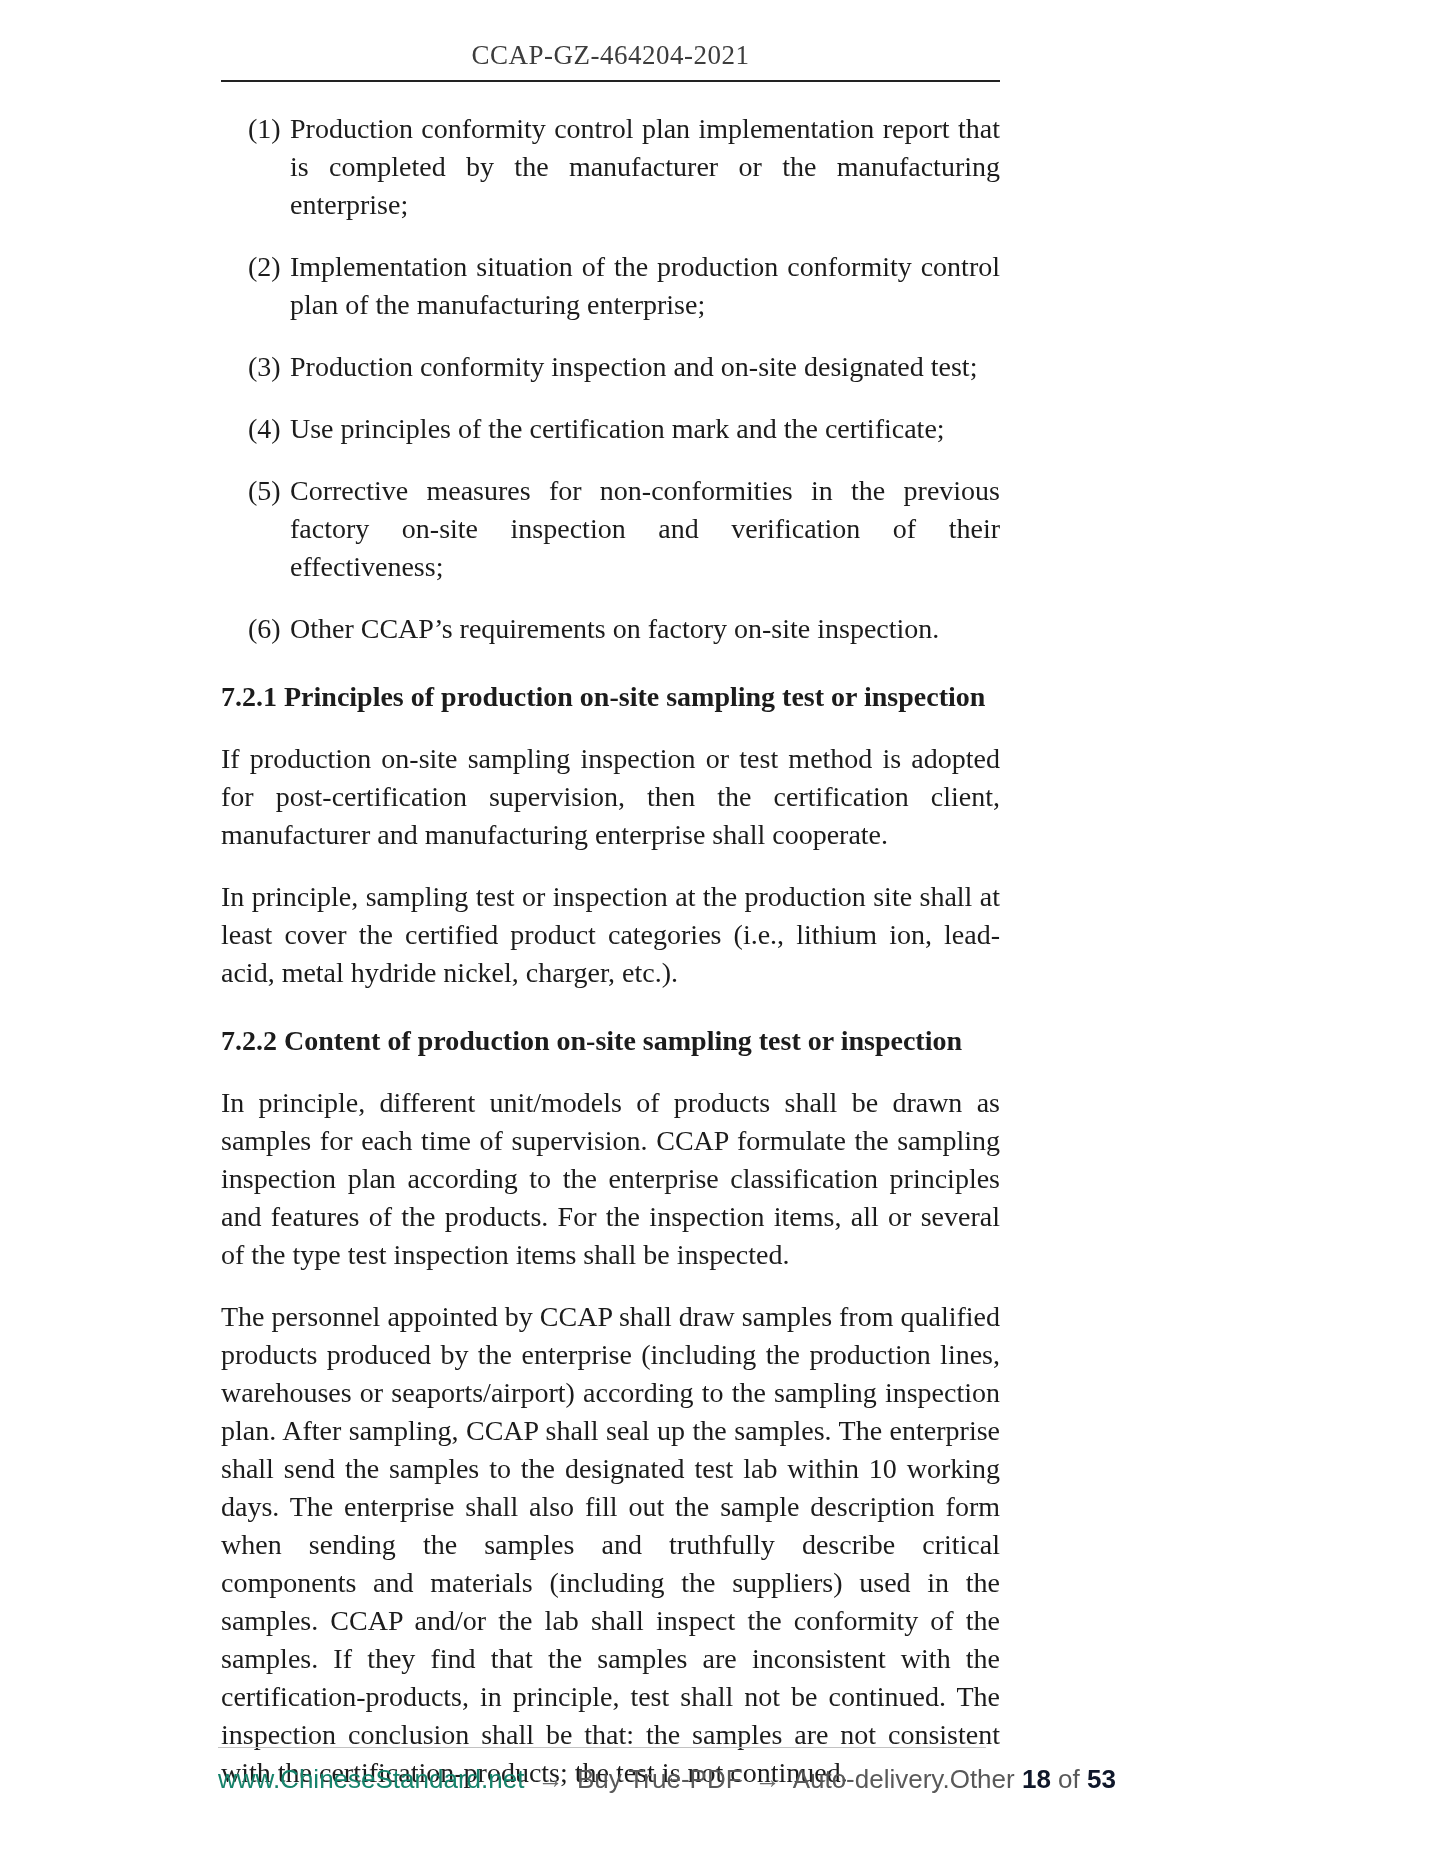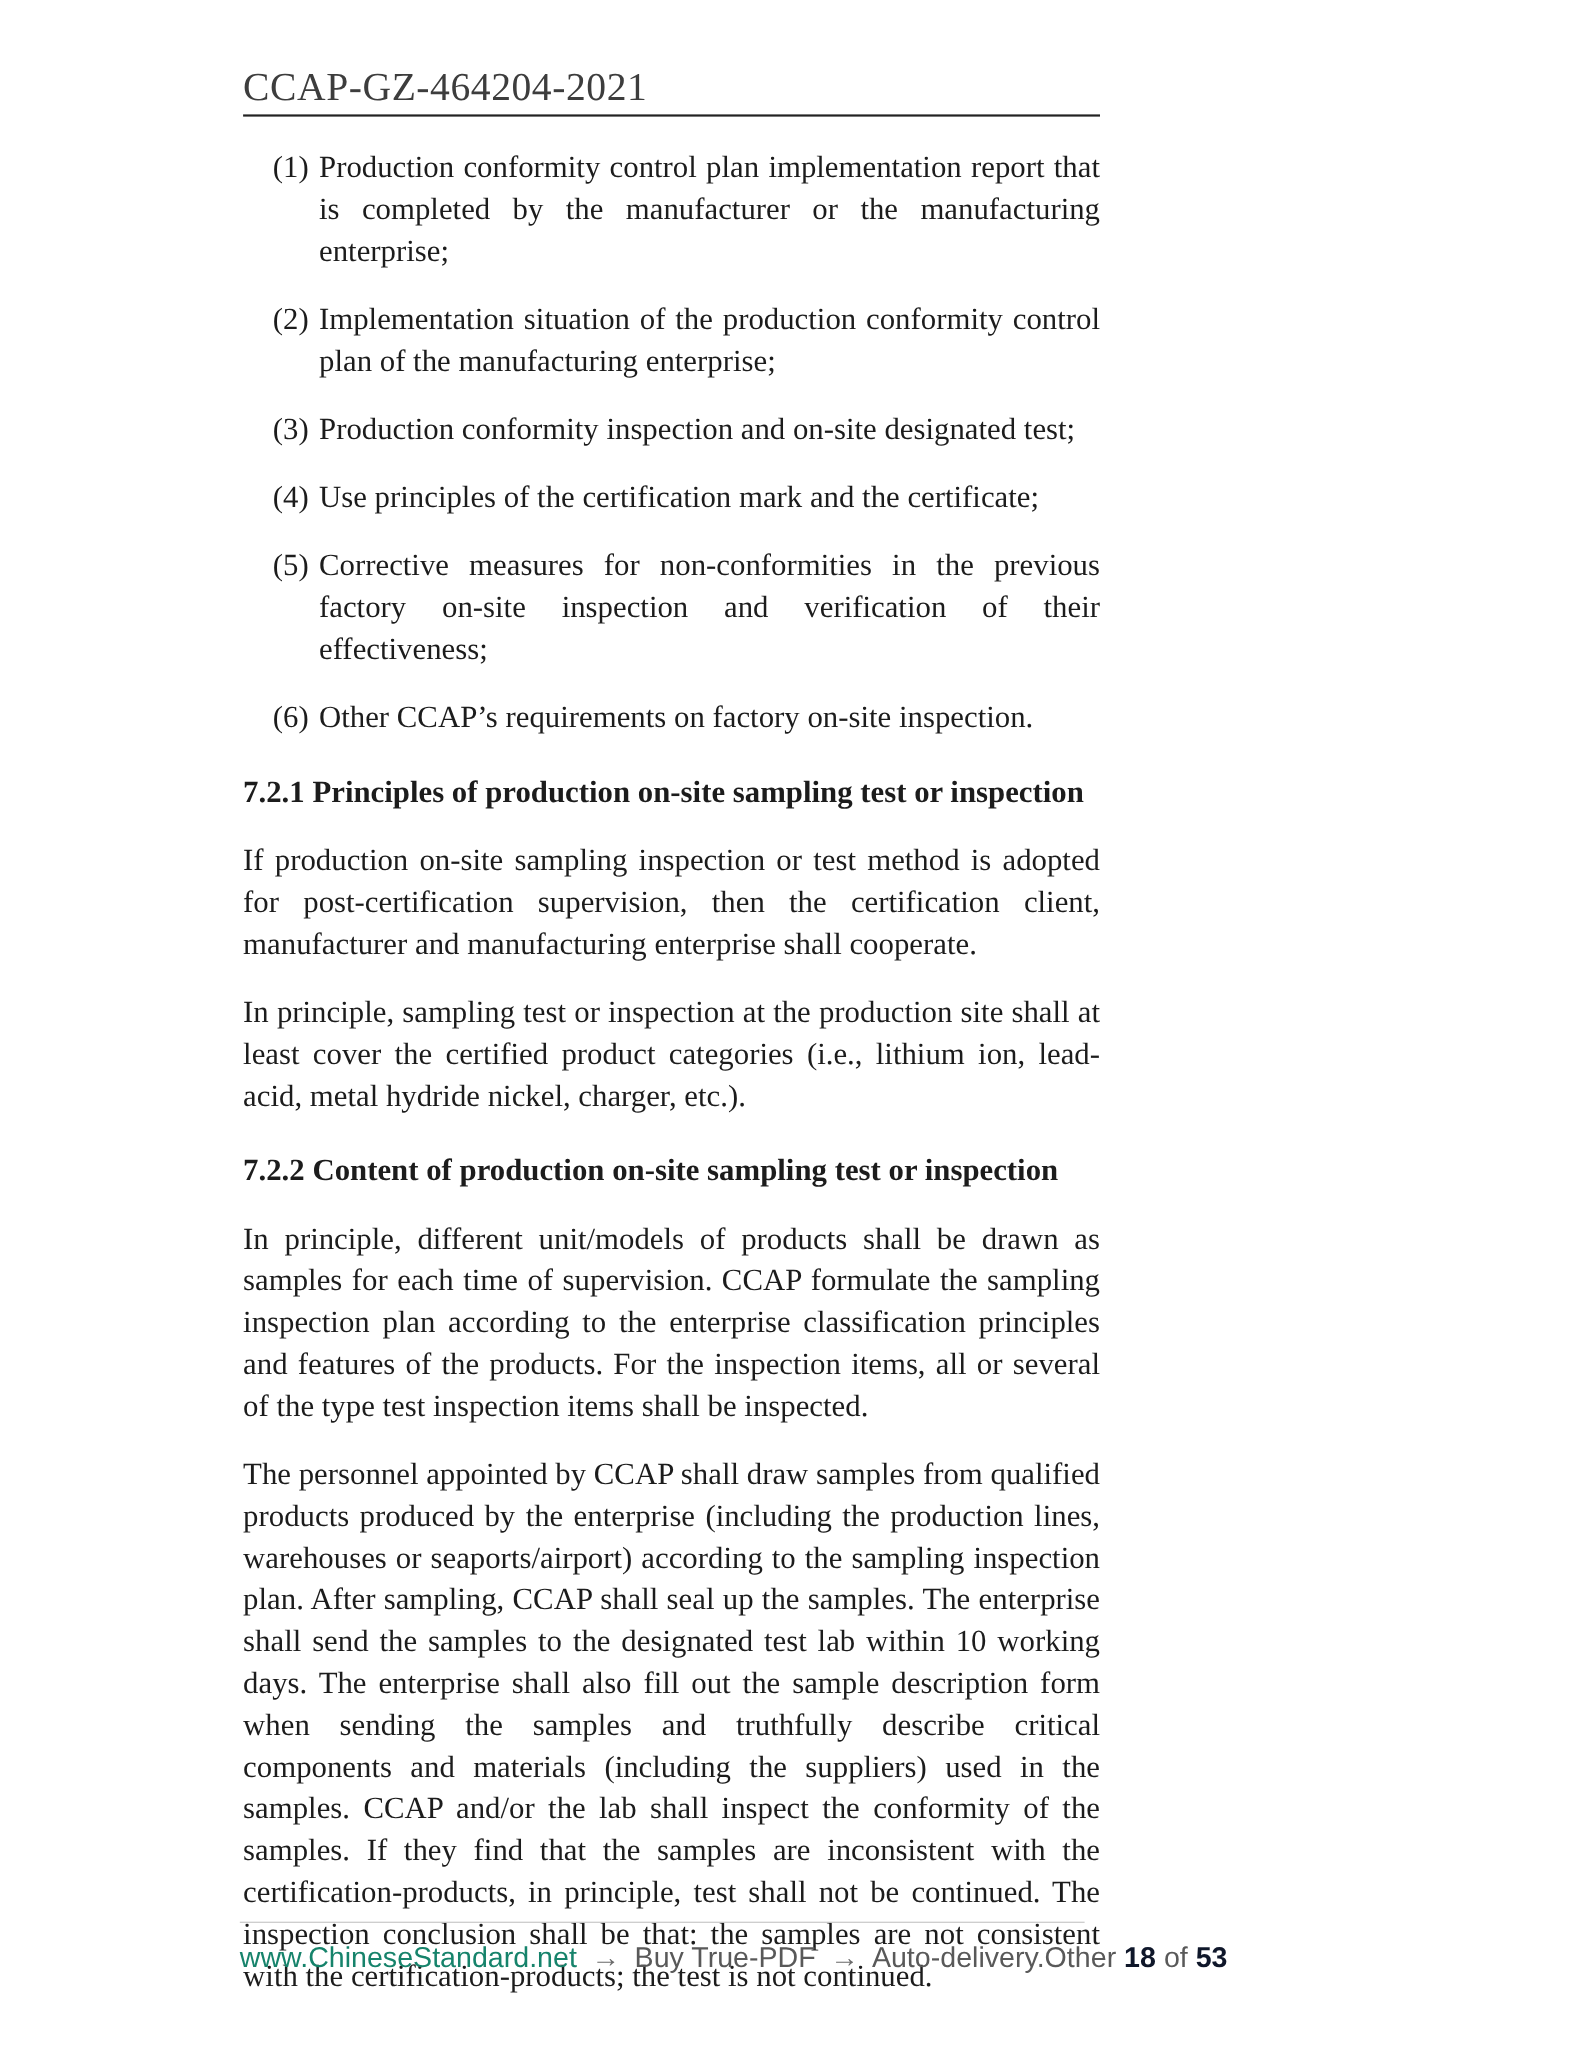--- a/index.html
+++ b/index.html
@@ -13,22 +13,23 @@
     font-family: "Liberation Serif", "DejaVu Serif", serif;
     color: #1c1c1c;
   }
   .content {
     position: absolute;
     left: 221px;
     top: 0;
     width: 779px;
   }
   .doc-code {
-    margin-top: 62px;
-    font-size: 36px;
+    margin-top: 38px;
+    text-align: center;
+    font-size: 27px;
     line-height: 34px;
     color: #3d3d3d;
     letter-spacing: 0.5px;
   }
   .header-rule {
     border: none;
     border-top: 2px solid #222222;
     margin: 8px 0 0 0;
   }
   .body-blocks {

